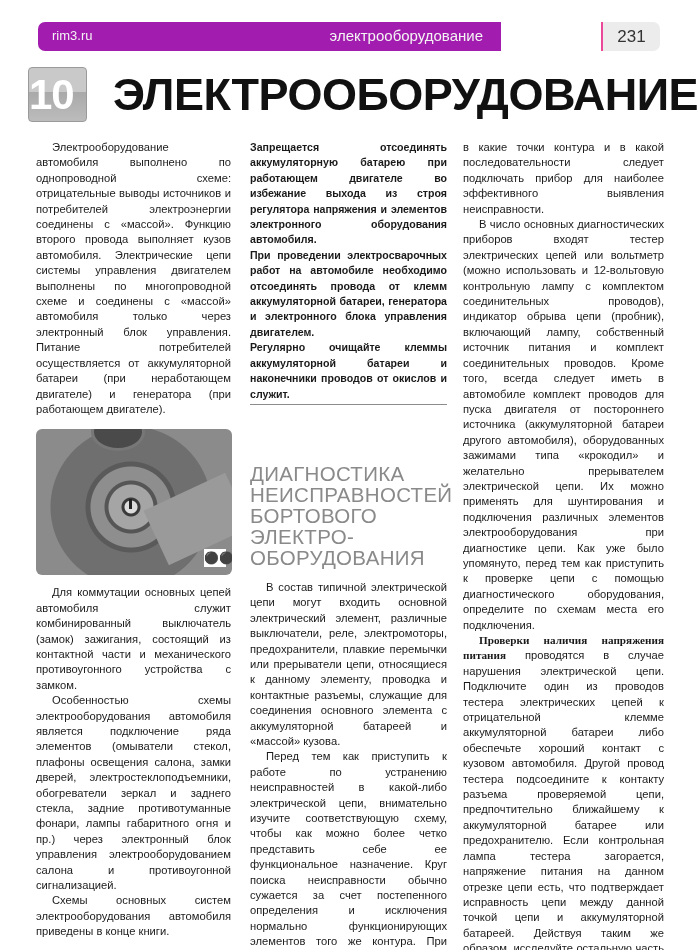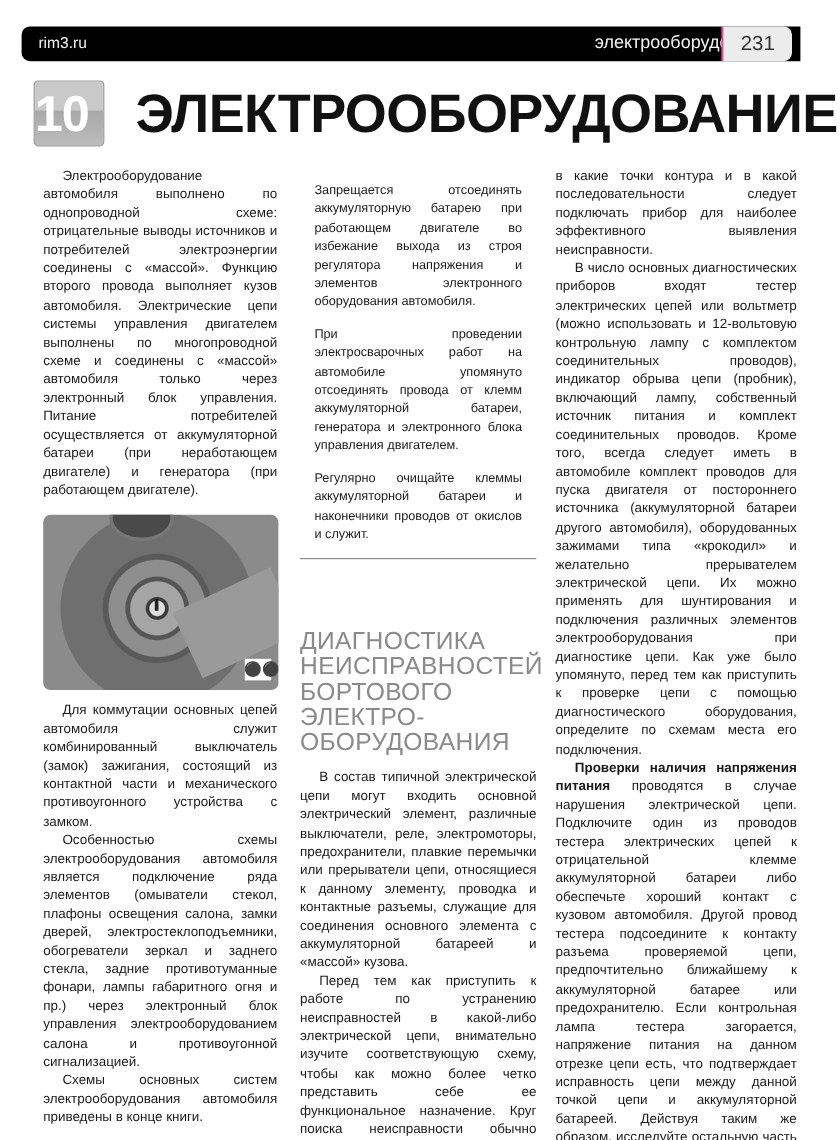--- a/index.html
+++ b/index.html
@@ -2,22 +2,22 @@
 <html><head>
 <meta charset="utf-8">
 <style>
   html, body { margin:0; padding:0; }
   body {
     width:700px; height:950px; background:#ffffff; position:relative; overflow:hidden;
     font-family:"Liberation Sans", sans-serif; color:#1a1a1a;
   }
   
   .runhead {
-    position:absolute; left:18px; top:22px; width:649px; height:29px;
-    background:#000000; border-radius:7px 0 0 7px;
+    position:absolute; left:38px; top:22px; width:463px; height:29px;
+    background:#a21caf; border-radius:7px 0 0 7px;
   }
   .runhead .site { position:absolute; left:14px; top:6px; font-size:13px; color:#f4f4f4; }
   .runhead .section { position:absolute; right:18px; top:5px; font-size:15px; color:#f4f4f4; }
   .pagenum {
     position:absolute; left:601px; top:22px; width:57px; height:29px;
     background:#ececec; border-radius:0 7px 7px 0; border-left:2px solid #ec4899;
     font-size:17px; color:#333; text-align:center; line-height:29px;
   }
   
   .chapbox {
@@ -35,22 +35,22 @@
   .col { position:absolute; font-size:11.2px; line-height:15.4px; }
   .col1 { left:36px; top:140px; width:195px; }
   .col2 { left:250px; top:140px; width:197px; }
   .col3 { left:463px; top:140px; width:201px; }
   .h2 {
     font-size:20.5px; line-height:21px; color:#8a8a8a; font-weight:normal;
     text-transform:uppercase; margin:0 0 12px 0; letter-spacing:0.3px;
   }
   p { margin:0; text-align:justify; text-indent:16px; }
   p.noind { text-indent:0; }
-  .warn { font-weight:normal; font-size:10.6px; line-height:15.4px; text-align:justify; margin:12px; }
-  .bold { font-weight:bold; }
+  .warn { font-weight:bold; font-size:10.6px; line-height:15.4px; text-align:justify; margin:0; }
+  .bold { font-weight:bold;font-family:Liberation Serif, serif; }
   .photo {
     width:196px; height:146px; margin:12px 0 10px 0; border-radius:6px; position:relative; overflow:hidden;
     background:radial-gradient(circle at 95px 78px, #dcdcdc 0 6px, #3a3a3a 7px 9px, #a5a5a5 10px 22px, #555 23px 26px, #8e8e8e 27px 40px, #5a5a5a 41px 45px, #6f6f6f 46px 80px, #8b8b8b 81px 200px);
   }
   .photo .wedge { position:absolute; right:-10px; top:60px; width:90px; height:60px; background:#9a9a9a; transform:rotate(-25deg); }
   .photo .knob { position:absolute; left:55px; top:-16px; width:48px; height:32px; border-radius:50%; background:#4a4a4a; border:3px solid #777; }
   .photo .badge {
     position:absolute; right:6px; bottom:8px; width:22px; height:18px; background:#fff;
     font-size:12px; line-height:18px; text-align:center; color:#000;
   }
@@ -79,21 +79,21 @@
     <div class="badge">⚫⚫</div>
   </div>
   <p>Для коммутации основных цепей автомобиля служит комбинированный выключатель (замок) зажигания, состоящий из контактной части и механического противоугонного устройства с замком.</p>
   <p>Особенностью схемы электрооборудования автомобиля является подключение ряда элементов (омыватели стекол, плафоны освещения салона, замки дверей, электростеклоподъемники, обогреватели зеркал и заднего стекла, задние противотуманные фонари, лампы габаритного огня и пр.) через электронный блок управления электрооборудованием салона и противоугонной сигнализацией.</p>
   <p>Схемы основных систем электрооборудования автомобиля приведены в конце книги.</p>
 
 </div>
 
 <div class="col col2">
   <p class="warn noind">Запрещается отсоединять аккумуляторную батарею при работающем двигателе во избежание выхода из строя регулятора напряжения и элементов электронного оборудования автомобиля.</p>
-  <p class="warn noind">При проведении электросварочных работ на автомобиле упомянуто отсоединять провода от клемм аккумуляторной батареи, генератора и электронного блока управления двигателем.</p>
+  <p class="warn noind">При проведении электросварочных работ на автомобиле необходимо отсоединять провода от клемм аккумуляторной батареи, генератора и электронного блока управления двигателем.</p>
   <p class="warn noind">Регулярно очищайте клеммы аккумуляторной батареи и наконечники проводов от окислов и служит.</p>
   <div class="rule"></div>
   <h2 class="h2 h2b">ДИАГНОСТИКА НЕИСПРАВНОСТЕЙ БОРТОВОГО ЭЛЕКТРО­ОБОРУДОВАНИЯ</h2>
   <p>В состав типичной электрической цепи могут входить основной электрический элемент, различные выключатели, реле, электромоторы, предохранители, плавкие перемычки или прерыватели цепи, относящиеся к данному элементу, проводка и контактные разъемы, служащие для соединения основного элемента с аккумуляторной батареей и «массой» кузова.</p>
   <p>Перед тем как приступить к работе по устранению неисправностей в какой-либо электрической цепи, внимательно изучите соответствующую схему, чтобы как можно более четко представить себе ее функциональное назначение. Круг поиска неисправности обычно сужается за счет постепенного определения и исключения нормально функционирующих элементов того же контура. При одновременном выходе из строя нескольких элементов или контуров наиболее вероятной причиной отказа является перегорание соответствующего предохранителя либо нарушение контакта с «массой» (разные цепи во многих случаях могут замыкаться на один предохранитель или вывод заземления).</p>
 
 </div>
 
 <div class="col col3">
   <p class="noind">в какие точки контура и в какой последовательности следует подключать прибор для наиболее эффективного выявления неисправности.</p>

